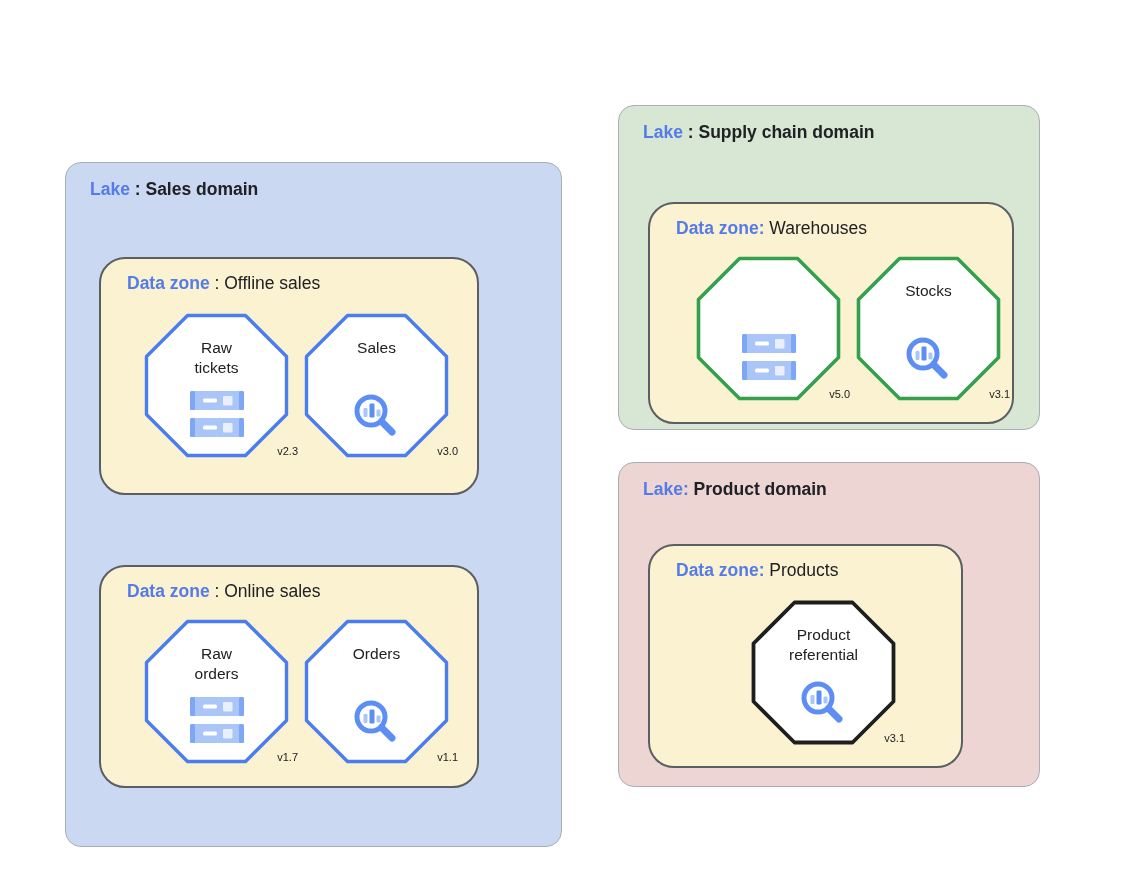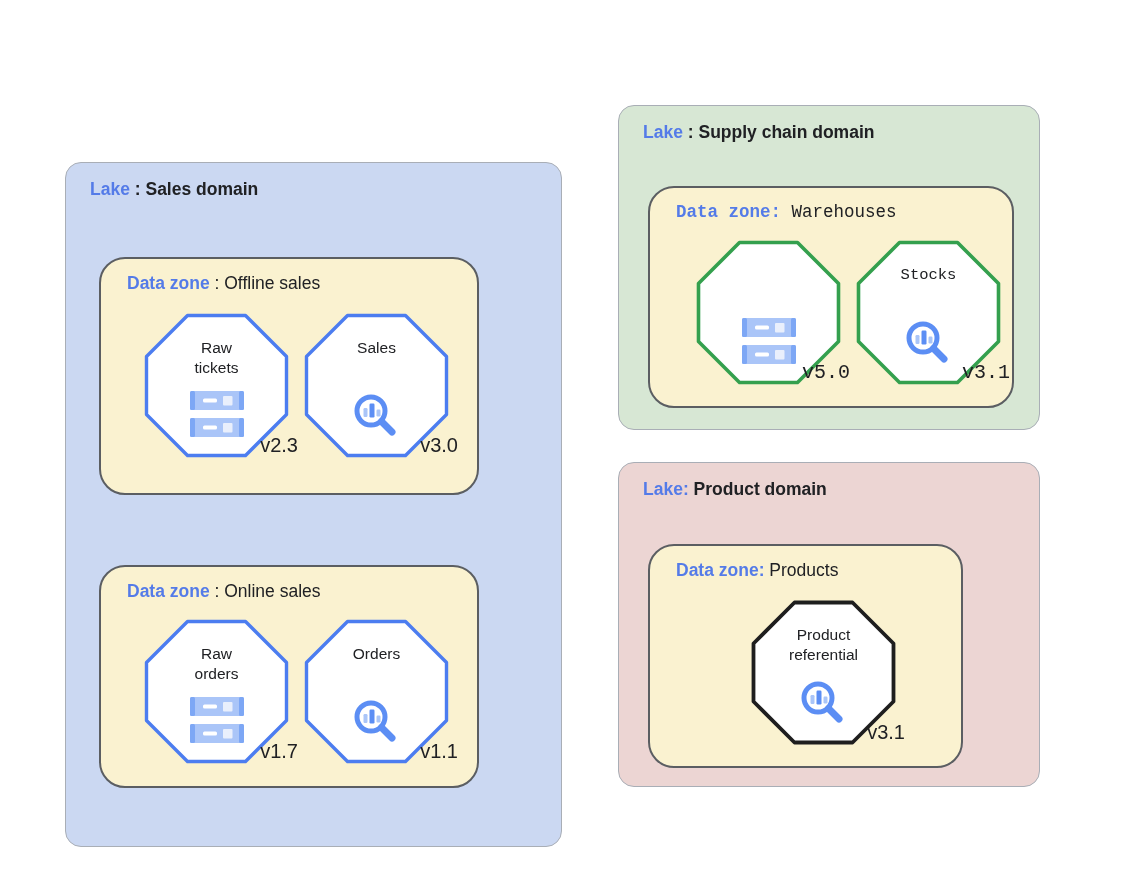--- a/index.html
+++ b/index.html
@@ -11,37 +11,37 @@
   .lake-supply{left:618px;top:105px;width:422px;height:325px;background:var(--supply-lake-bg,#d7e7d4);}
   .lake-product{left:618px;top:462px;width:422px;height:325px;background:var(--product-lake-bg,#ecd5d3);}
 
   .lake-title{position:absolute;left:24px;top:16px;font-size:17.5px;font-weight:700;white-space:pre;}
   .accent{color:var(--accent-blue,#547be8);}
 
   .zone{position:absolute;background:var(--zone-bg,#faf2d0);border:2px solid var(--zone-border,#5b5e62);
         border-radius:26px;box-sizing:border-box;}
   .zone-offline{left:33px;top:94px;width:380px;height:238px;padding-left:40px;}
   .zone-online{left:33px;top:402px;width:380px;height:223px;}
-  .zone-warehouses{left:29px;top:80px;width:366px;height:222px;font-family:Liberation Mono, monospace;}
+  .zone-warehouses{left:29px;top:96px;width:366px;height:222px;}
   .zone-products{left:29px;top:81px;width:315px;height:224px;}
 
   .zone-title{position:absolute;left:26px;top:14px;font-size:17.5px;font-weight:400;white-space:pre;}
   .zone-title .accent{font-weight:700;}
 
   .asset{position:absolute;width:145px;height:145px;}
   .oct{position:absolute;left:0;top:0;overflow:visible;}
   .oct polygon{fill:#ffffff;stroke-linejoin:round;}
   .oct-blue polygon{stroke:var(--octagon-blue,#4c7df0);stroke-width:3.4;}
   .oct-green polygon{stroke:var(--octagon-green,#34a04e);stroke-width:3.6;}
   .oct-black polygon{stroke:var(--octagon-black,#1e1e1e);stroke-width:3.8;}
 
   .asset .label{position:absolute;left:0;right:0;top:25px;text-align:center;font-size:15.5px;
                 line-height:1.32;white-space:pre-line;}
   .asset .icon{position:absolute;top:78px;left:50%;transform:translateX(-50%);line-height:0;}
-  .asset .version{position:absolute;right:-9px;bottom:1px;font-size:20px;text-align:right;}
+  .asset .version{position:absolute;right:-9px;bottom:1px;font-size:11px;text-align:right;}
 
   .srv-base{fill:var(--icon-light-blue,#aac5f8);}
   .srv-cap{fill:#7da7f5;}
   .srv-dash{fill:#ffffff;}
   .srv-sq{fill:#e9effc;}
   .mag-circle{fill:#ffffff;stroke:var(--icon-blue,#5c8ef4);stroke-width:5;}
   .mag-handle{stroke:var(--icon-blue,#5c8ef4);stroke-width:7;stroke-linecap:round;}
   .bar-light{fill:var(--icon-light-blue,#aac5f8);}
   .bar-dark{fill:var(--icon-blue,#5c8ef4);}
 </style>

